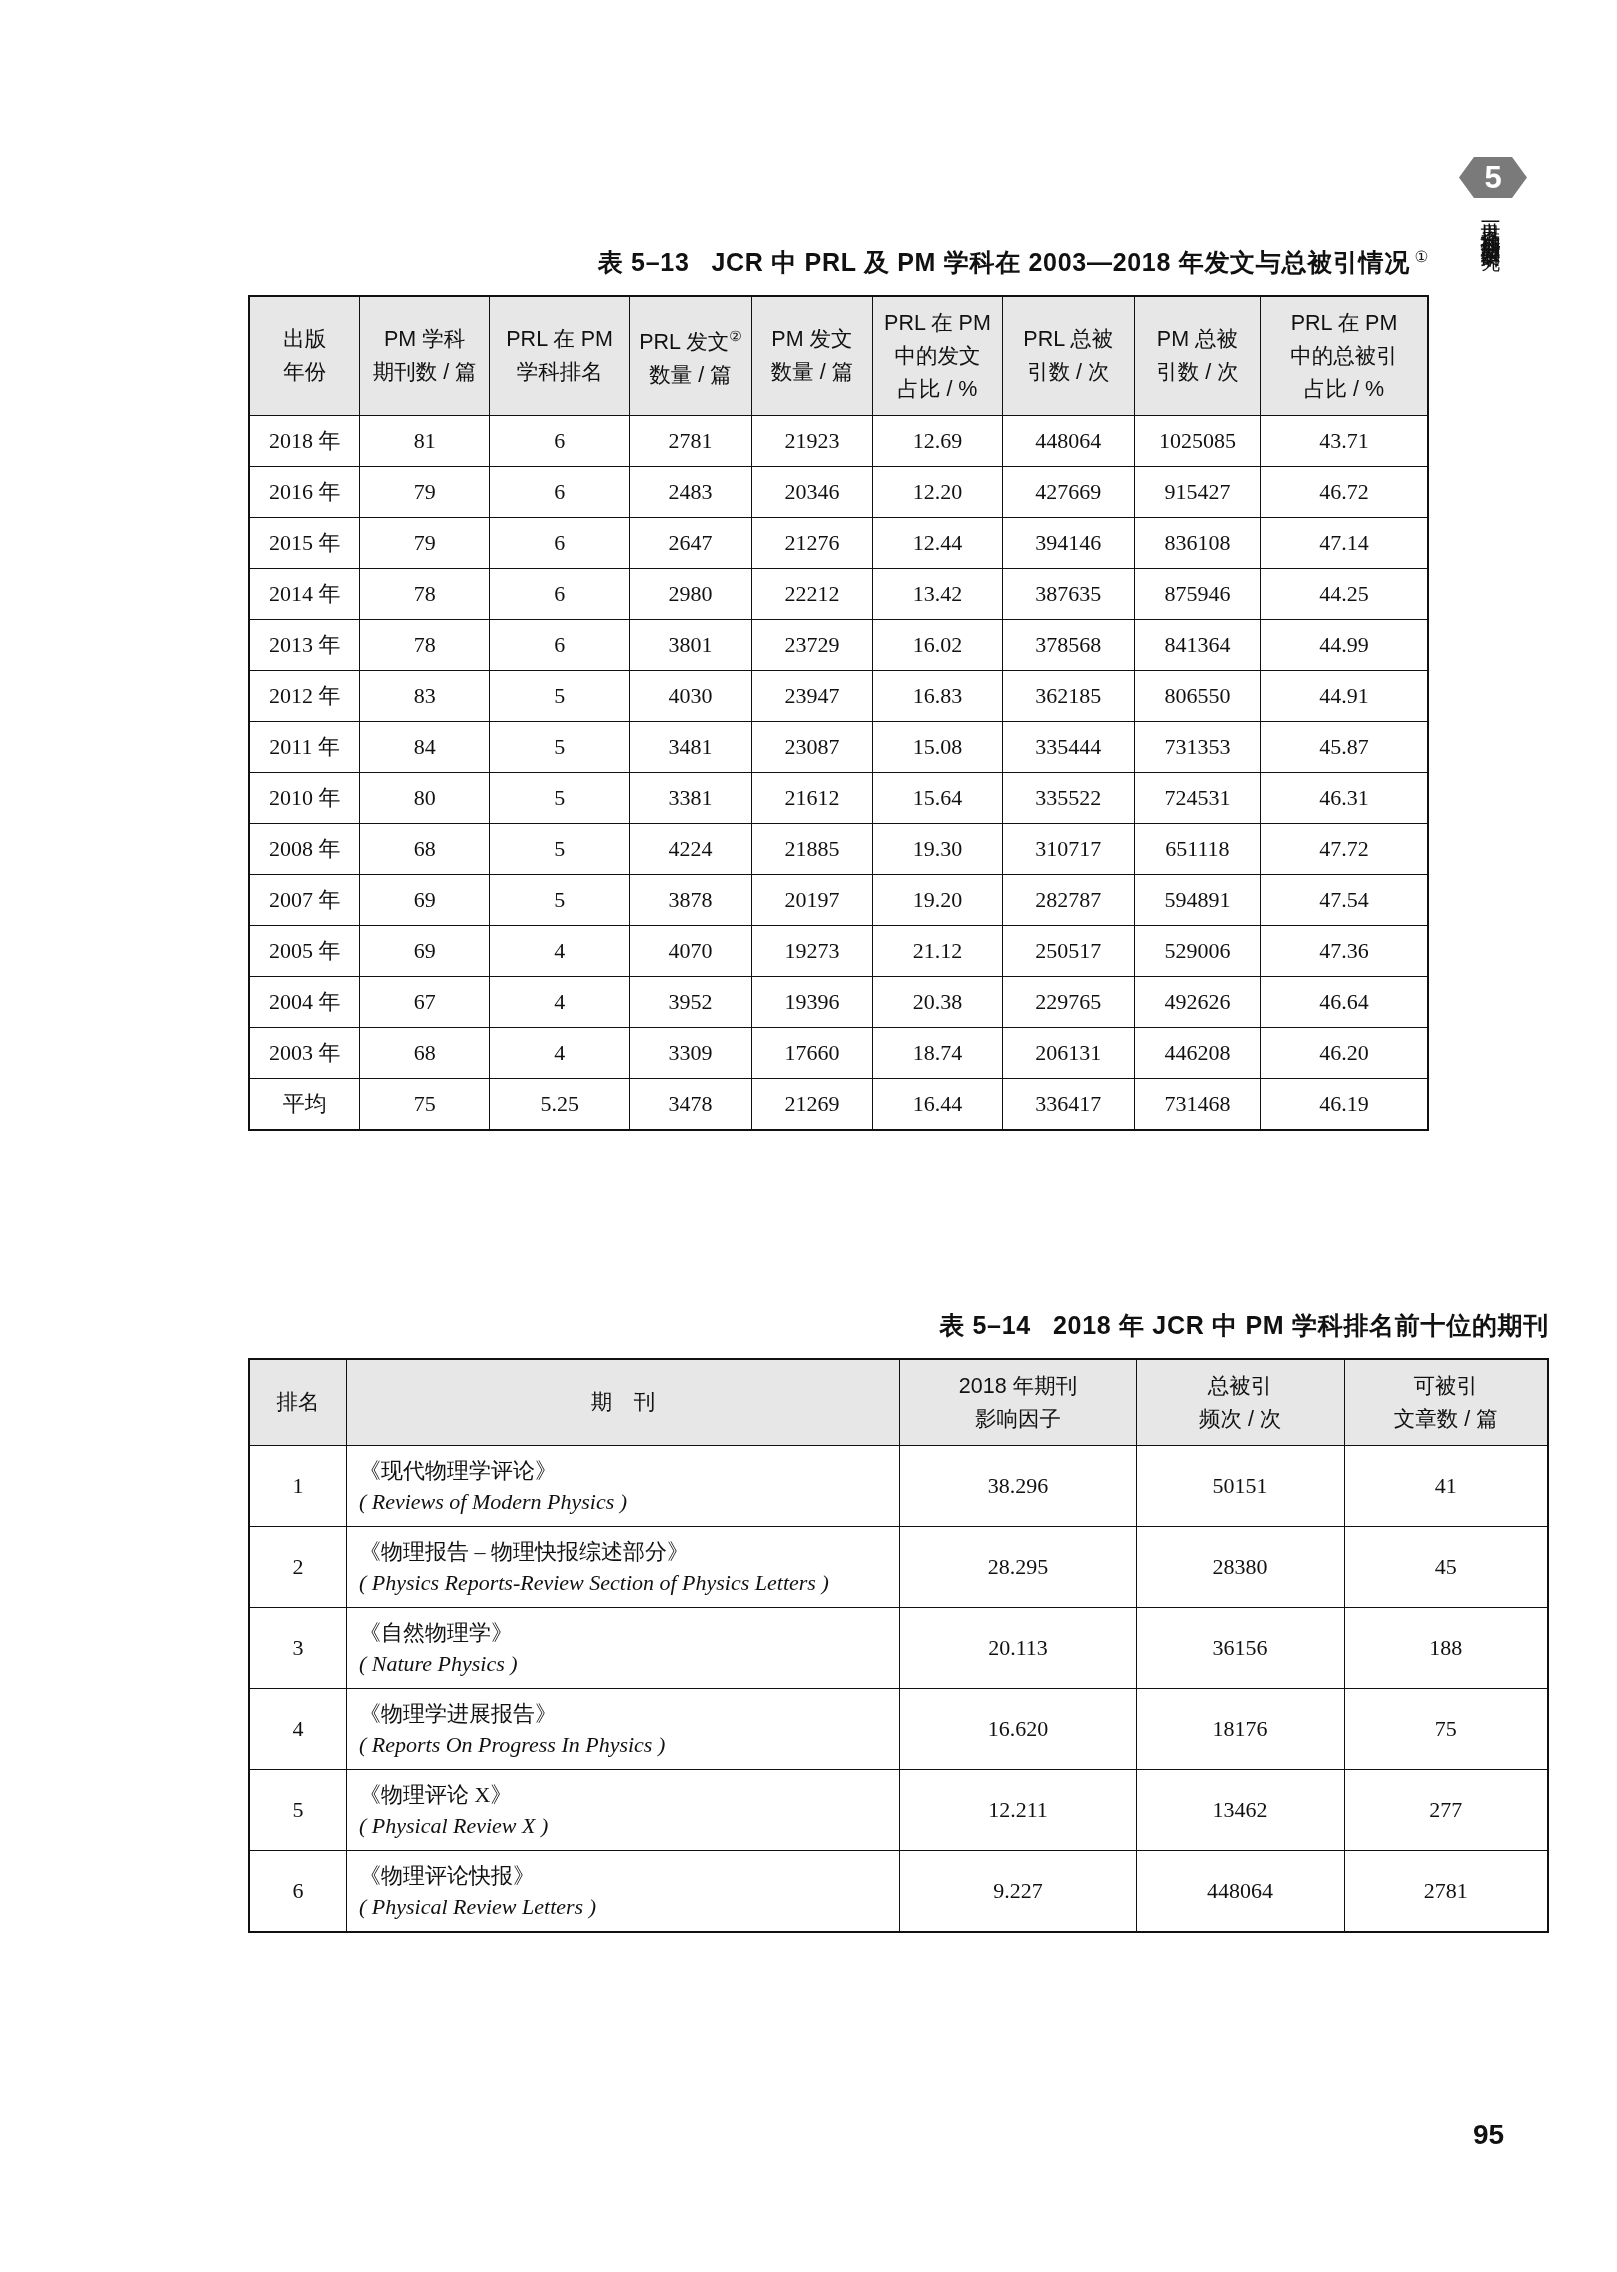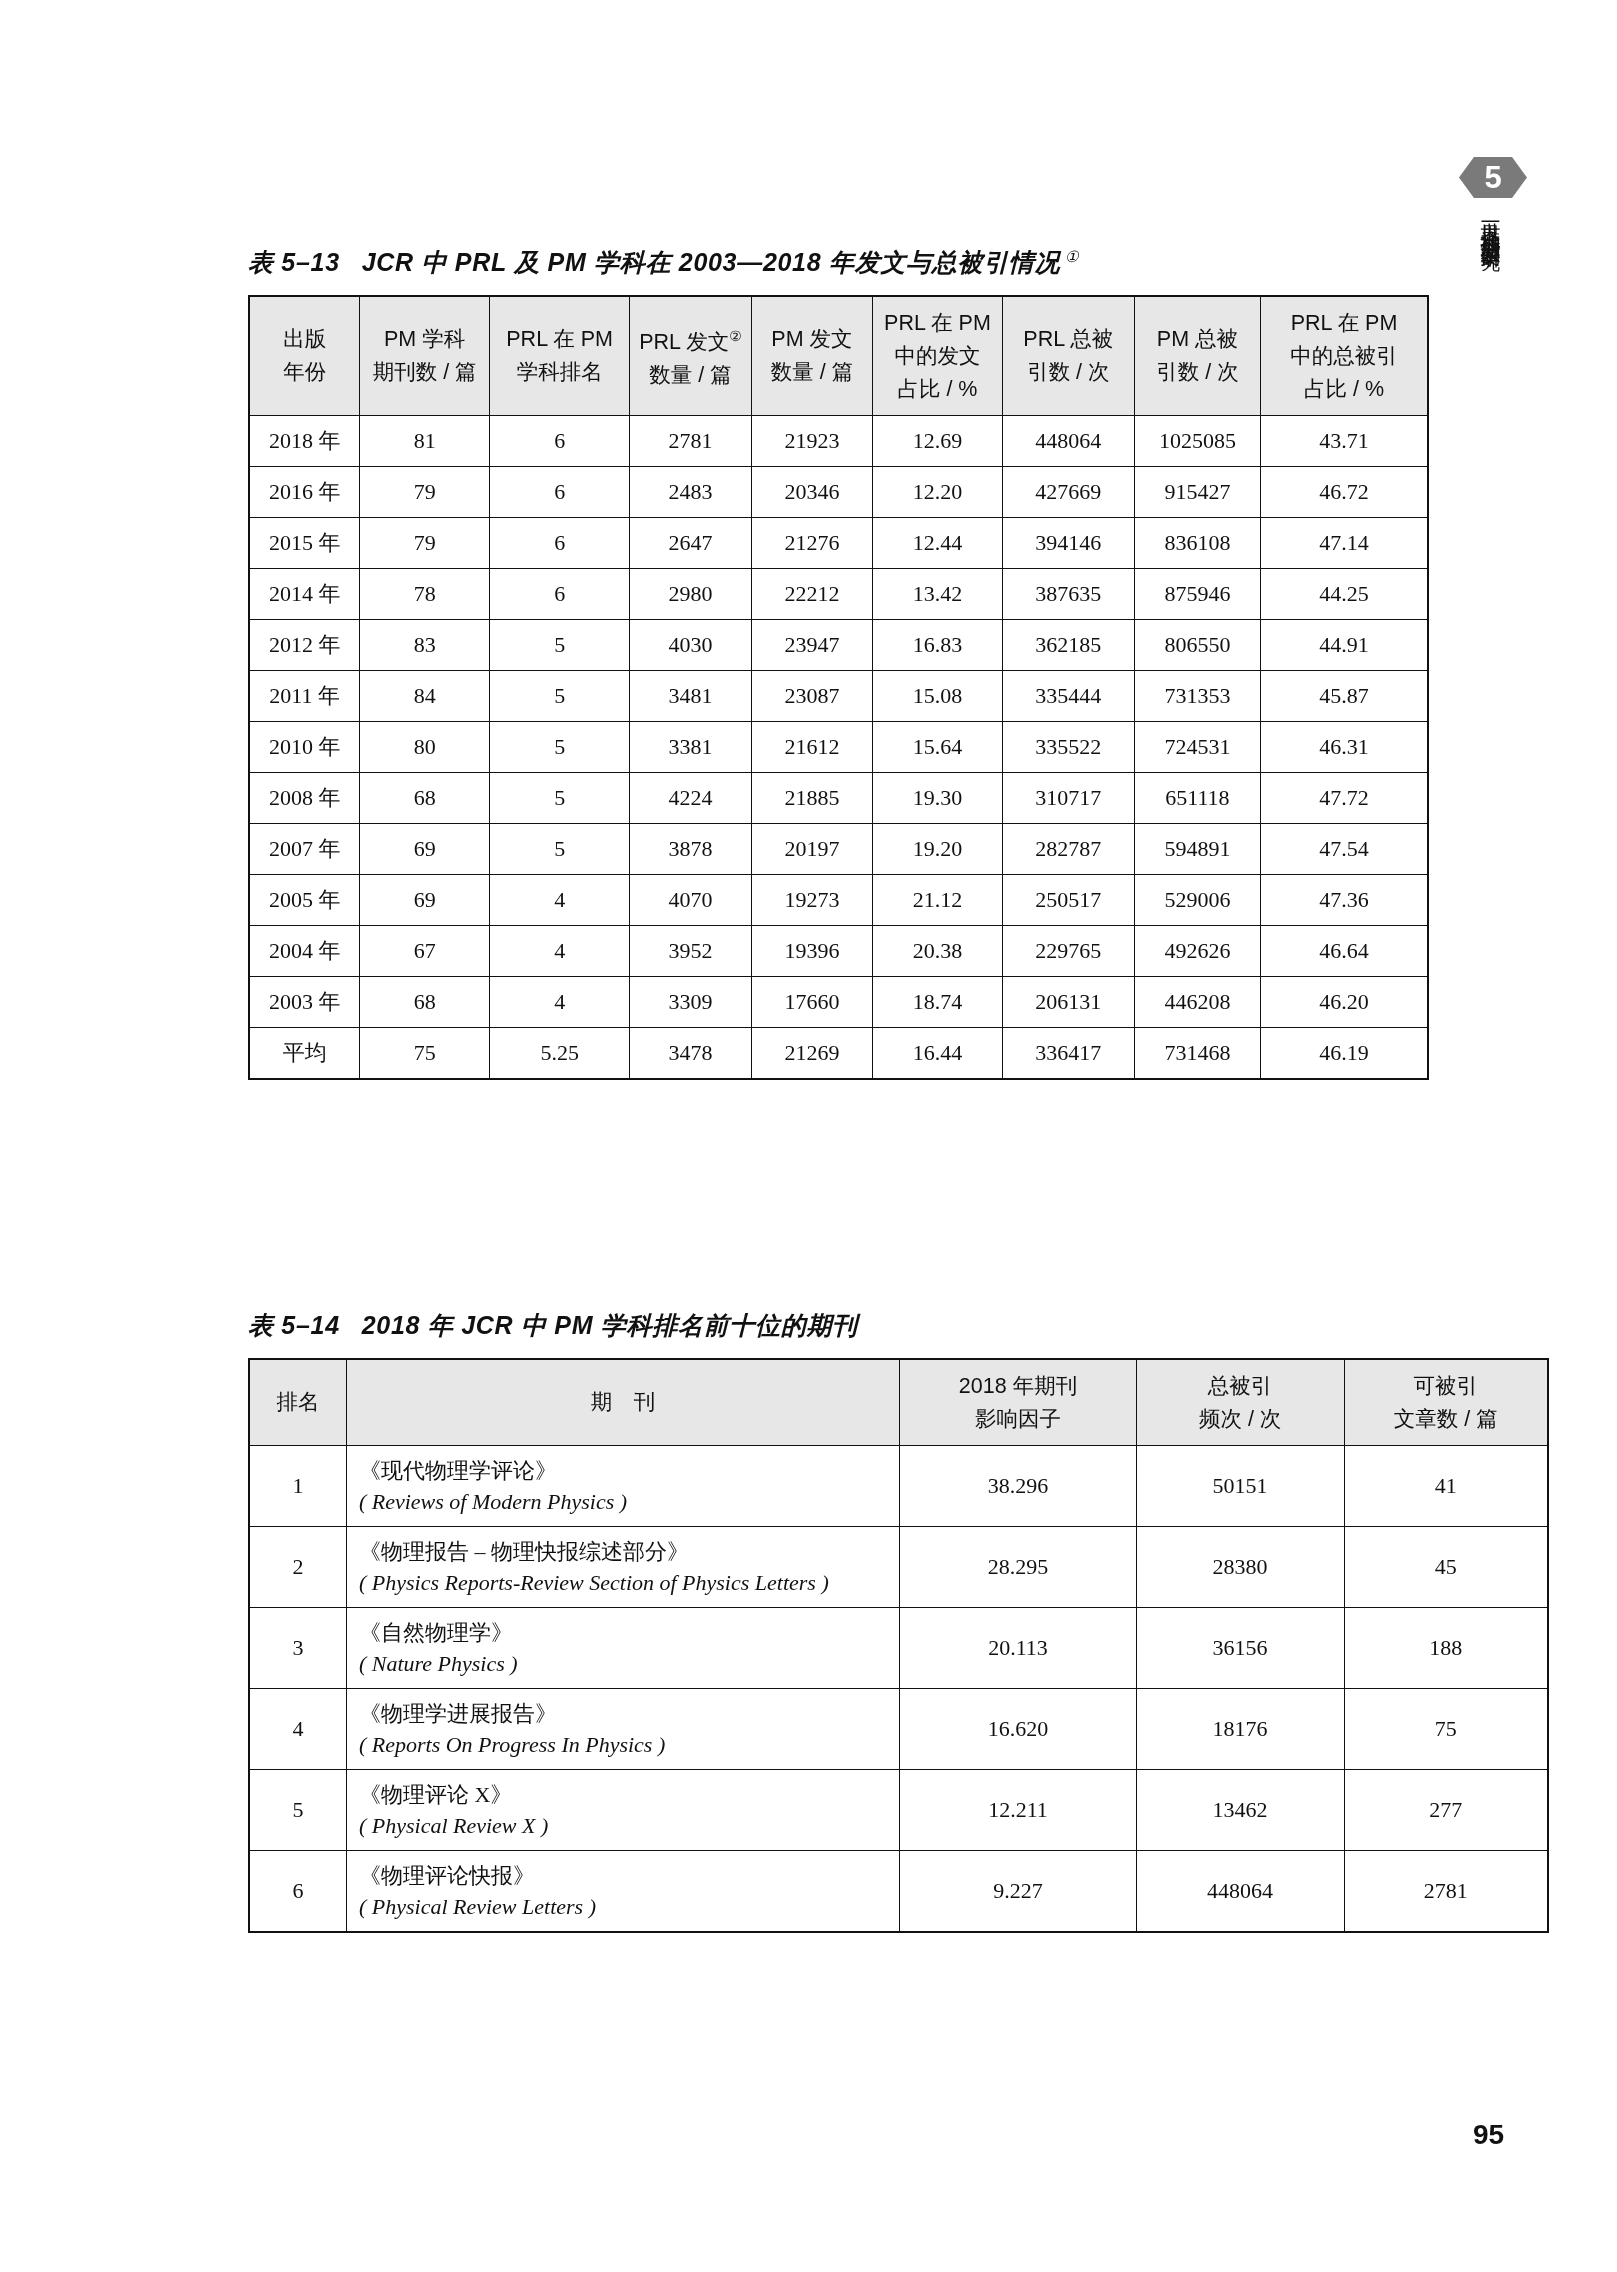--- a/index.html
+++ b/index.html
@@ -1,22 +1,22 @@
 <!DOCTYPE html>
 <html style="font-size:12px"><head>
 <meta charset="utf-8">
 <style>
   html,body{margin:0;padding:0;background:#fff;}
   .page{position:relative;width:1617px;height:2273px;background:#ffffff;
         font-family:"Liberation Serif",serif;color:#111;overflow:hidden;}
   .block{position:absolute;}
 
   
-  .tbl-title{text-align:left;font-family:"Liberation Sans",sans-serif;font-weight:bold;
-             font-size:25px;letter-spacing:0.7px;margin-bottom:16.3px;white-space:nowrap;font-style:italic;}
+  .tbl-title{text-align:right;font-family:"Liberation Sans",sans-serif;font-weight:bold;
+             font-size:25px;letter-spacing:0.7px;margin-bottom:16.3px;white-space:nowrap;}
   .tbl-title .lbl{margin-right:22px;}
   .tbl-title sup{font-size:15.5px;vertical-align:super;font-weight:normal;margin-left:4.4px;}
 
   
   table.dtable{width:100%;border-collapse:collapse;border:2.2px solid #111;table-layout:fixed;}
   .dtable th{background:#e7e7e7;font-family:"Liberation Sans",sans-serif;font-weight:normal;
              font-size:21.5px;border:1.5px solid #111;padding:9.6px 3px;vertical-align:middle;text-align:center;}
   .dtable th .hl{line-height:33px;}
   .dtable th sup{font-size:14px;vertical-align:super;}
   .dtable td{border:1.5px solid #111;font-size:22px;text-align:center;vertical-align:middle;padding:0 3px;}
@@ -148,20 +148,31 @@
             <td>78</td>
             <td>6</td>
             <td>2980</td>
             <td>22212</td>
             <td>13.42</td>
             <td>387635</td>
             <td>875946</td>
             <td>44.25</td>
           </tr>
           <tr>
+            <td>2013 年</td>
+            <td>78</td>
+            <td>6</td>
+            <td>3801</td>
+            <td>23729</td>
+            <td>16.02</td>
+            <td>378568</td>
+            <td>841364</td>
+            <td>44.99</td>
+          </tr>
+          <tr>
             <td>2012 年</td>
             <td>83</td>
             <td>5</td>
             <td>4030</td>
             <td>23947</td>
             <td>16.83</td>
             <td>362185</td>
             <td>806550</td>
             <td>44.91</td>
           </tr>

